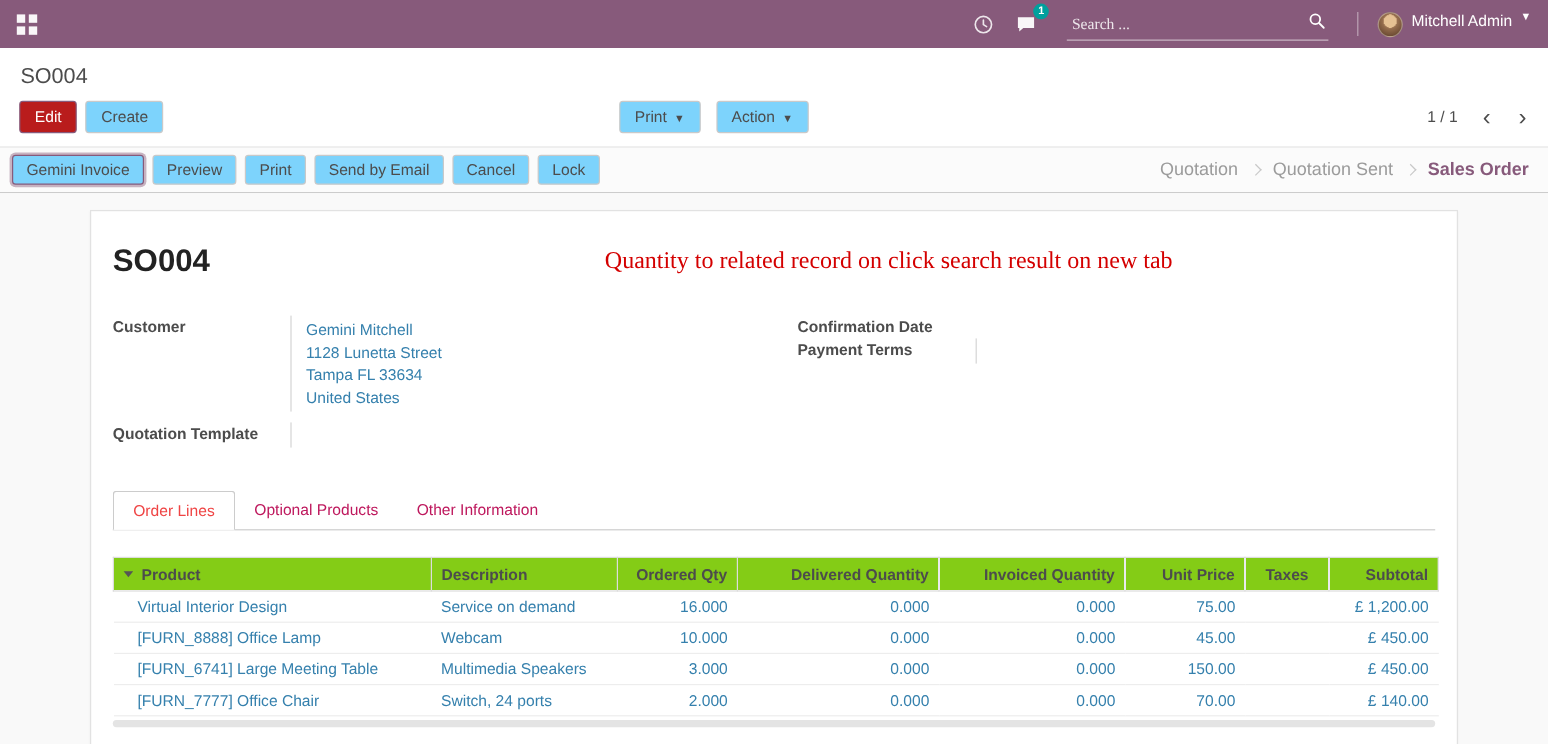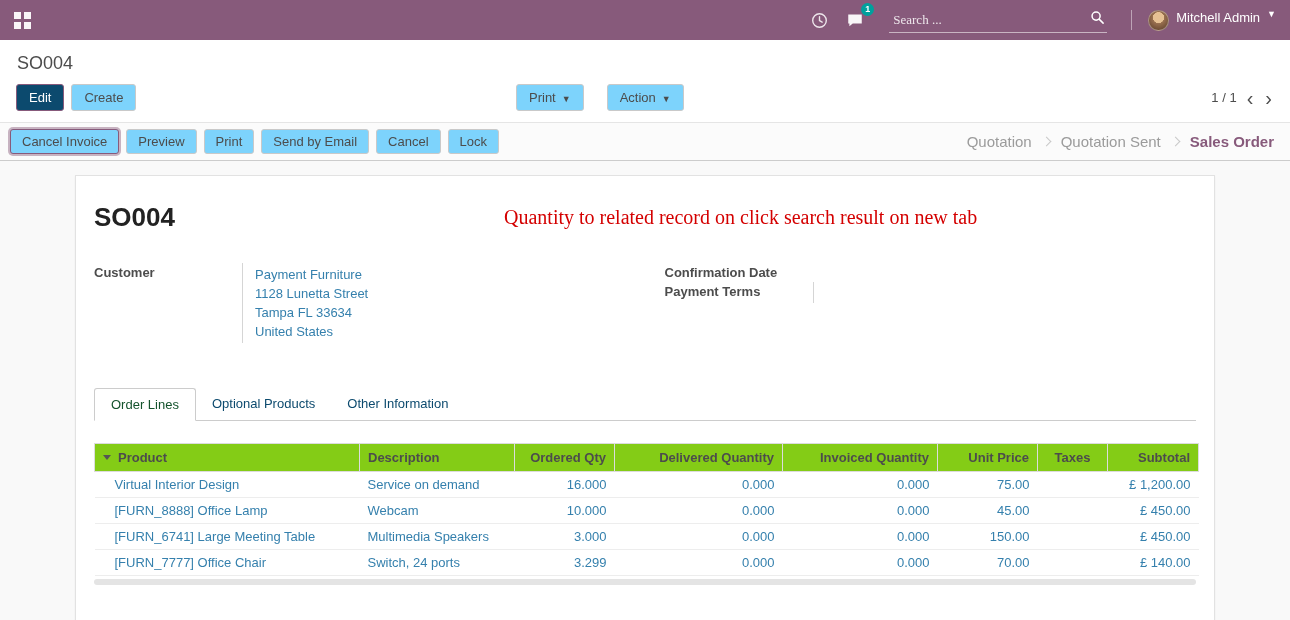--- a/index.html
+++ b/index.html
@@ -49,25 +49,25 @@
 
   
   .control-panel {
     display: flex; align-items: center; padding: 6px 16px 11px; position: relative;
     border-bottom: 1px solid #e5e5e5;
   }
   .btn {
     font-size: 13px; padding: 5px 12px; border-radius: 3px; cursor: pointer;
     border: 1px solid #c9c9c9; background: #7dd3fc; color: #4c4c4c; font-family: inherit;
   }
-  .btn-primary { background: #0c4a6e; border-color: #875A7B; color: #fff; }
+  .btn-primary { background: #b91c1c; border-color: #875A7B; color: #fff; }
   .cp-left { display: flex; gap: 7px; }
-  .cp-center { position: absolute; left: 516px; top: 6px; display: flex; gap: 23px; }
+  .cp-center { position: absolute; left: 516px; top: 6px; display: flex; gap: 13px; }
   .dd-caret { font-size: 9px; margin-left: 6px; }
-  .cp-right { margin-left: auto; display: flex; align-items: center; gap: 8px; font-size: 13px; color: #4c4c4c; }
+  .cp-right { margin-left: auto; display: flex; align-items: center; gap: 19px; font-size: 13px; color: #4c4c4c; }
   .pager-arrow { font-size: 20px; line-height: 14px; cursor: pointer; color: #4c4c4c; background:none; border:none; padding:0 2px; }
 
   
   .statusbar {
     display: flex; align-items: center; justify-content: space-between;
     padding: 6px 10px; background: #fbfbfb; border-bottom: 1px solid #ccc;
   }
   .sb-left { display: flex; gap: 7px; }
   .sb-btn { padding: 4px 11px; }
   .sb-btn-highlight { border: 1px solid #875A7B; box-shadow: 0 0 0 2px rgba(135,90,123,.45); }
@@ -94,23 +94,23 @@
   .frow { display: flex; }
   .frow.gap-after { margin-bottom: 9px; }
   .flabel { width: 148px; flex: none; font-weight: 700; font-size: 13px; color: #4c4c4c; padding: 2px 0; }
   .fval {
     flex: 1; border-left: 1px solid #d5d5d5; padding: 2px 0 2px 12px;
     font-size: 13px; color: #4c4c4c; min-height: 21px; line-height: 19px;
   }
   .fval.link { color: #3580ad; }
 
   .tabs { display: flex; border-bottom: 1px solid #ccc; }
-  .tab { padding: 8px 16px; font-size: 13px; color: #0c4a6e; cursor: pointer; }
+  .tab { padding: 8px 16px; font-size: 13px; color: #be185d; cursor: pointer; }
   .tab.active {
-    color: #14532d; background: #fff; border: 1px solid #ccc; border-bottom: 1px solid #fff;
+    color: #ef4444; background: #fff; border: 1px solid #ccc; border-bottom: 1px solid #fff;
     margin-bottom: -1px; border-radius: 3px 3px 0 0;
   }
 
   table.olist { width: 100%; border-collapse: collapse; margin-top: 22px; font-size: 13px; table-layout: fixed; }
   .olist thead th {
     background: #84cc16; border: 1px solid #dcdcdc; font-weight: 700; color: #4c4c4c;
     padding: 6px 8px; text-align: left; cursor: pointer; overflow: hidden; white-space: nowrap;
   }
   .olist th.num, .olist td.num { text-align: right; }
   .olist th.ctr, .olist td.ctr { text-align: center; }
@@ -185,21 +185,21 @@
   </div>
   <div class="cp-right">
     <span>1 / 1</span>
     <button class="pager-arrow">‹</button>
     <button class="pager-arrow">›</button>
   </div>
 </div>
 
 <div class="statusbar">
   <div class="sb-left">
-    <button class="btn sb-btn sb-btn-highlight">Cancel Invoice</button>
+    <button class="btn sb-btn sb-btn-highlight">Gemini Invoice</button>
     <button class="btn sb-btn">Preview</button>
     <button class="btn sb-btn">Print</button>
     <button class="btn sb-btn">Send by Email</button>
     <button class="btn sb-btn">Cancel</button>
     <button class="btn sb-btn">Lock</button>
   </div>
   <div class="sb-states">
     <span class="state">Quotation</span>
     <span class="chev"></span>
     <span class="state">Quotation Sent</span>
@@ -214,25 +214,29 @@
     <div class="sheet-header">
       <h1 class="sheet-title">SO004</h1>
       <div class="annotation">Quantity to related record on click search result on new tab</div>
     </div>
 
     <div class="field-grid">
       <div class="fg-col">
         <div class="frow gap-after">
           <div class="flabel">Customer</div>
           <div class="fval link">
-            <div>Payment Furniture</div>
+            <div>Gemini Mitchell</div>
             <div>1128 Lunetta Street</div>
             <div>Tampa FL 33634</div>
             <div>United States</div>
           </div>
+        </div>
+        <div class="frow">
+          <div class="flabel">Quotation Template</div>
+          <div class="fval"></div>
         </div>
       </div>
       <div class="fg-col">
         <div class="frow">
           <div class="flabel">Confirmation Date</div>
         </div>
         <div class="frow">
           <div class="flabel">Payment Terms</div>
           <div class="fval"></div>
         </div>
@@ -295,21 +299,21 @@
           <td class="num">3.000</td>
           <td class="num">0.000</td>
           <td class="num">0.000</td>
           <td class="num">150.00</td>
           <td class="ctr"></td>
           <td class="num">£ 450.00</td>
         </tr>
         <tr>
           <td class="product">[FURN_7777] Office Chair</td>
           <td>Switch, 24 ports</td>
-          <td class="num">3.299</td>
+          <td class="num">2.000</td>
           <td class="num">0.000</td>
           <td class="num">0.000</td>
           <td class="num">70.00</td>
           <td class="ctr"></td>
           <td class="num">£ 140.00</td>
         </tr>
       </tbody>
     </table>
 
     <div class="hscroll"></div>

